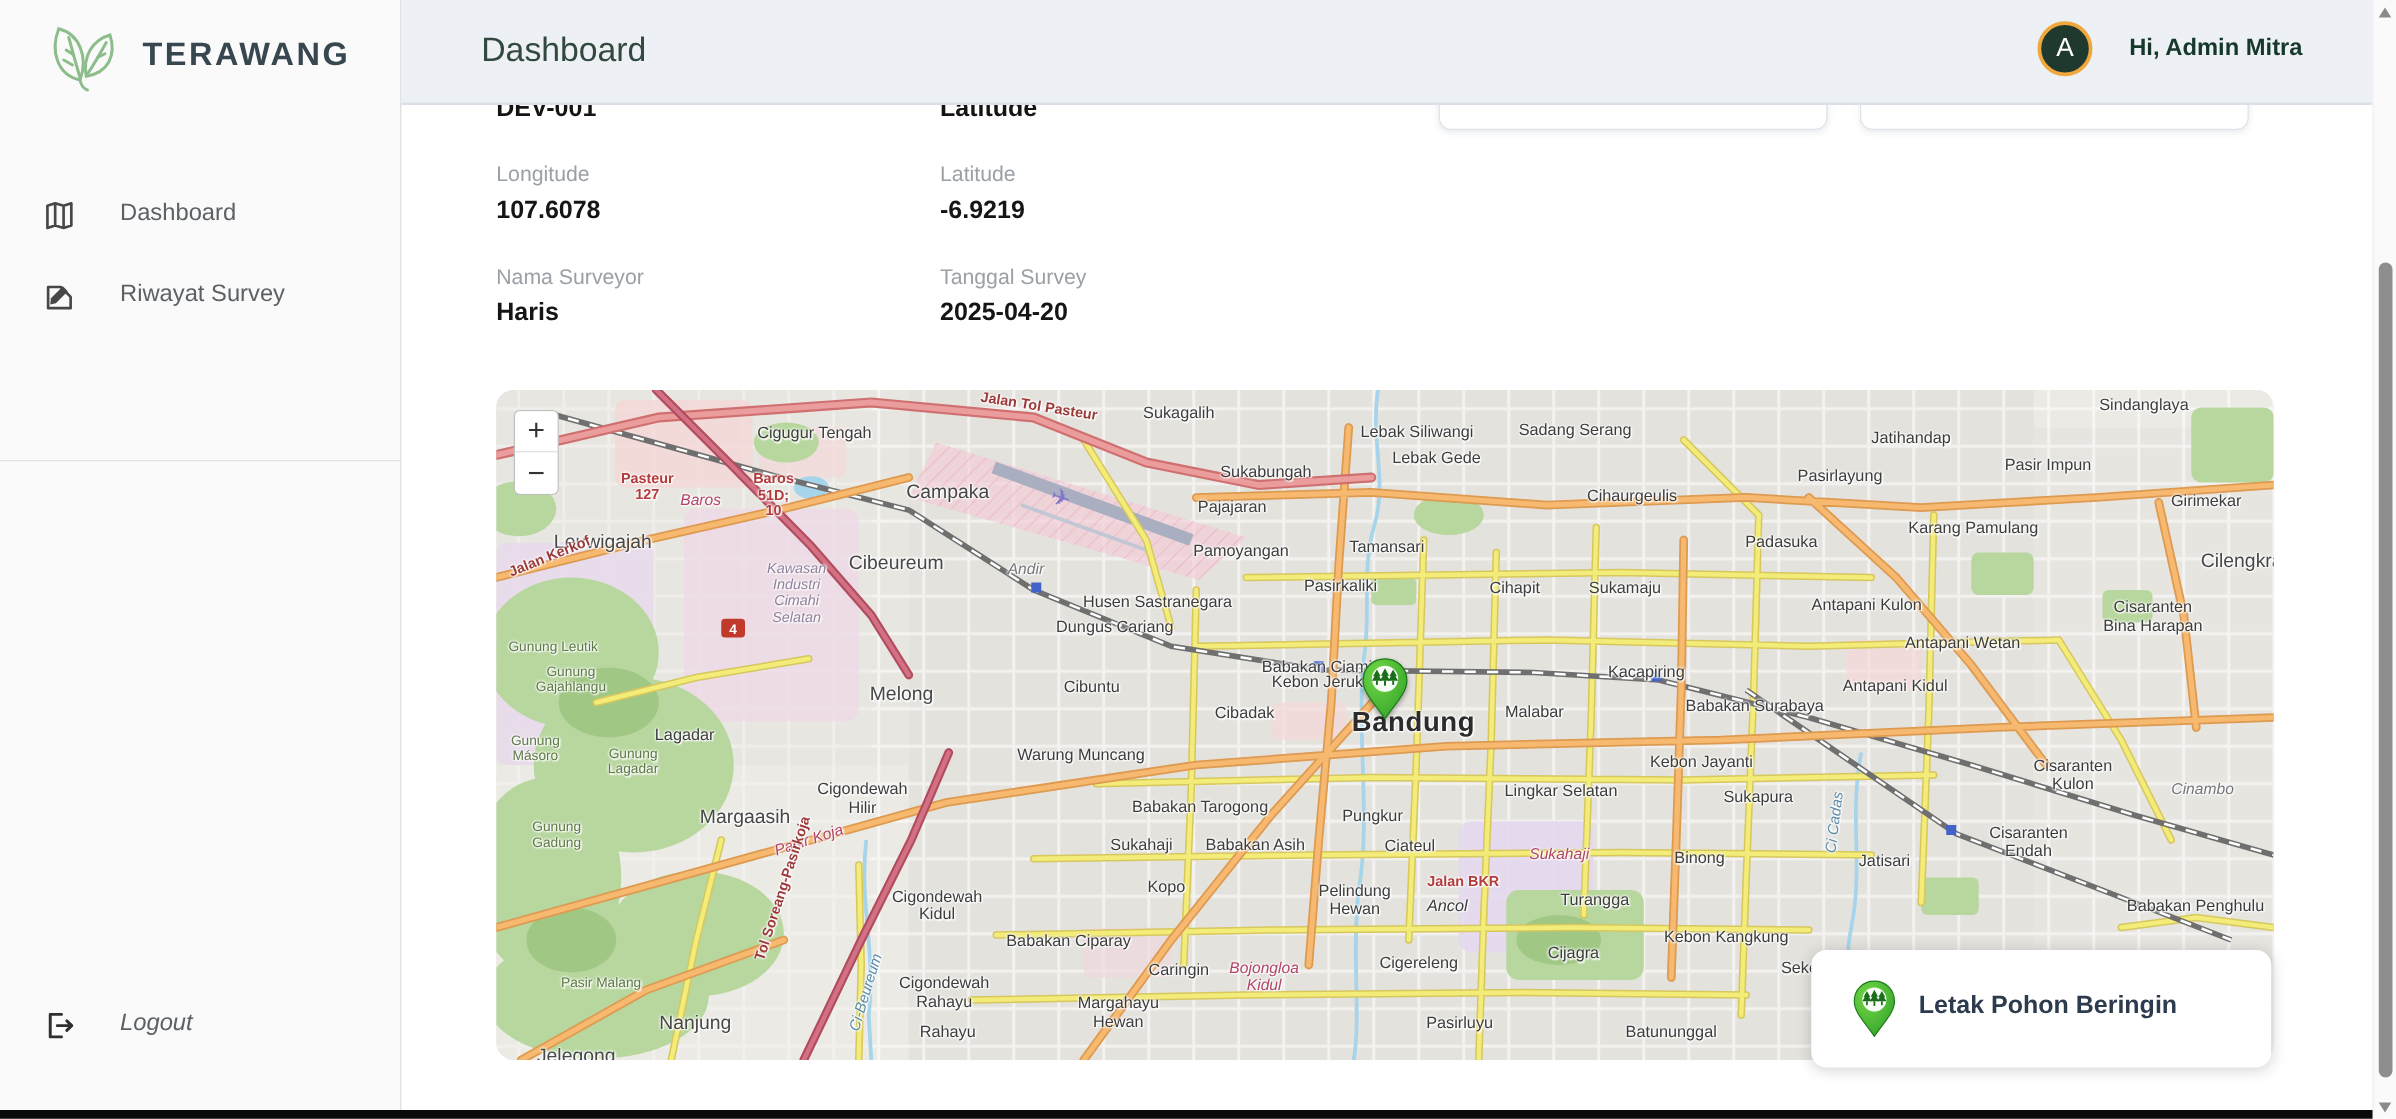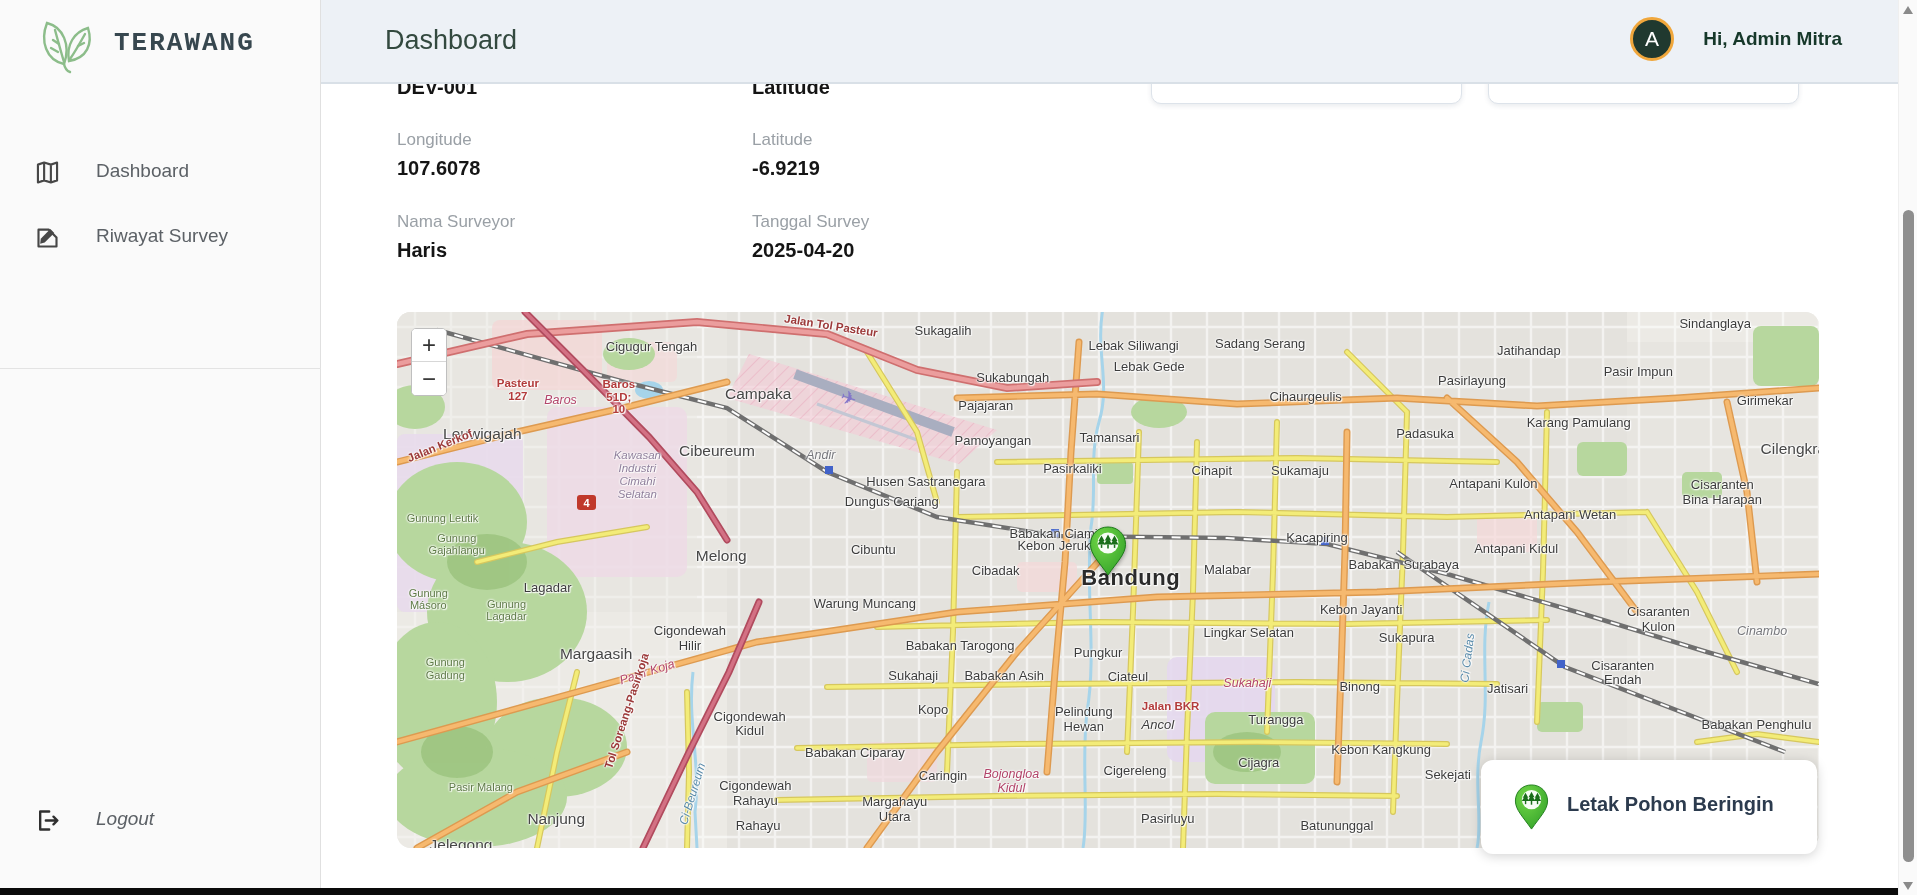--- a/index.html
+++ b/index.html
@@ -5,21 +5,21 @@
   * { box-sizing: border-box; margin: 0; padding: 0; }
   html,body { width:1917px; height:895px; overflow:hidden; background:#fff;
     font-family:"Liberation Sans", sans-serif; }
 
   
   .sidebar { position:absolute; left:0; top:0; width:321px; height:888px;
     background:#fafafa; border-right:1px solid #e0e0e0; z-index:20; }
   .logo-row { position:absolute; left:36px; top:12px; width:270px; height:62px; }
   .logo-leaves { position:absolute; left:0; top:2px; }
   .brand-name { position:absolute; left:78px; top:16px; font-size:26px; font-weight:700;
-    color:#37474f; letter-spacing:2px;font-family:Liberation Mono, monospace; }
+    color:#37474f; letter-spacing:2px; }
   .nav-item { position:absolute; left:0; width:321px; height:52px; cursor:pointer; }
   .nav-item .nicon { position:absolute; left:34px; top:13px; }
   .nav-item .nlabel { position:absolute; left:96px; top:14px; font-size:19px; color:#5c6166; }
   .side-divider { position:absolute; left:0; top:368px; width:321px; height:1px; background:#e3e3e3; }
   .logout-row { position:absolute; left:0; top:796px; width:321px; height:48px; cursor:pointer;font-style:italic; }
   .logout-row .nicon { position:absolute; left:34px; top:11px; }
   .logout-row .nlabel { position:absolute; left:96px; top:12px; font-size:19px; color:#5c6166; }
 
   
   .header { position:absolute; left:321px; top:0; width:1577px; height:84px;
@@ -60,21 +60,21 @@
 
   .zoomctl { position:absolute; left:14px; top:16px; width:36px; border:1.5px solid #bfbfbf;
     border-radius:5px; overflow:hidden; background:#fff; z-index:6; }
   .zoombtn { width:100%; height:33px; background:#fff; font-size:24px; color:#333;
     display:flex; align-items:center; justify-content:center; cursor:pointer; user-select:none; }
   .zoombtn:first-child { border-bottom:1px solid #d7d7d7; }
 
   .marker { position:absolute; left:50%; top:49.3%; transform:translate(-50%,-100%);
     z-index:5; cursor:pointer; filter:drop-shadow(0 2px 2px rgba(0,0,0,.35)); }
 
-  .popup-card { position:absolute; right:2px; bottom:-6px; width:336px; height:94px;
+  .popup-card { position:absolute; right:2px; bottom:-6px; width:368px; height:94px;
     background:#fff; border-radius:12px; box-shadow:0 2px 12px rgba(0,0,0,.18); z-index:7; }
   .popup-card .pin { position:absolute; left:32px; top:24px; }
   .popup-card .ptext { position:absolute; left:86px; top:33px; font-size:20px;
     font-weight:600; color:#2c3b4e; white-space:nowrap; }
 
   
   .scroll-rail { position:absolute; left:1898px; top:0; width:19px; height:895px;
     background:#fafafa; border-left:1px solid #efefef; z-index:30; }
   .scroll-up { position:absolute; left:4px; top:6px; width:0; height:0;
     border-left:5.5px solid transparent; border-right:5.5px solid transparent;
@@ -357,21 +357,21 @@
           <span class="mlbl" style="left: 53.5%; top: 77%; font-style: italic;">Ancol</span>
           <span class="mlbl" style="left: 61.8%; top: 76.1%;">Turangga</span>
           <span class="mlbl" style="left: 69.2%; top: 81.8%;">Kebon Kangkung</span>
           <span class="mlbl" style="left: 60.6%; top: 84.1%;">Cijagra</span>
           <span class="mlbl" style="left: 51.9%; top: 85.6%;">Cigereleng</span>
           <span class="mlbl" style="left: 32.2%; top: 82.2%;">Babakan Ciparay</span>
           <span class="mlbl" style="left: 38.4%; top: 86.6%;">Caringin</span>
           <span class="mlbl" style="left: 24.8%; top: 77%;">Cigondewah
 Kidul</span>
           <span class="mlbl" style="left: 35%; top: 93%;">Margahayu
-Utara</span>
+Hewan</span>
           <span class="mlbl" style="left: 54.2%; top: 94.5%;">Pasirluyu</span>
           <span class="mlbl" style="left: 66.1%; top: 95.9%;">Batununggal</span>
           <span class="mlbl" style="left: 95.6%; top: 77%;">Babakan Penghulu</span>
           <span class="mlbl" style="left: 73.9%; top: 86.3%;">Sekejati</span>
           <span class="mlbl" style="left: 25.2%; top: 90%;">Cigondewah
 Rahayu</span>
           <span class="mlbl" style="left: 25.4%; top: 95.9%;">Rahayu</span>
           <span class="mlbl" style="left: 10.6%; top: 51.5%;">Lagadar</span>
           <span class="mlbl green" style="left: 3.2%; top: 38.5%;">Gunung Leutik</span>
           <span class="mlbl green" style="left: 4.2%; top: 43.2%;">Gunung

